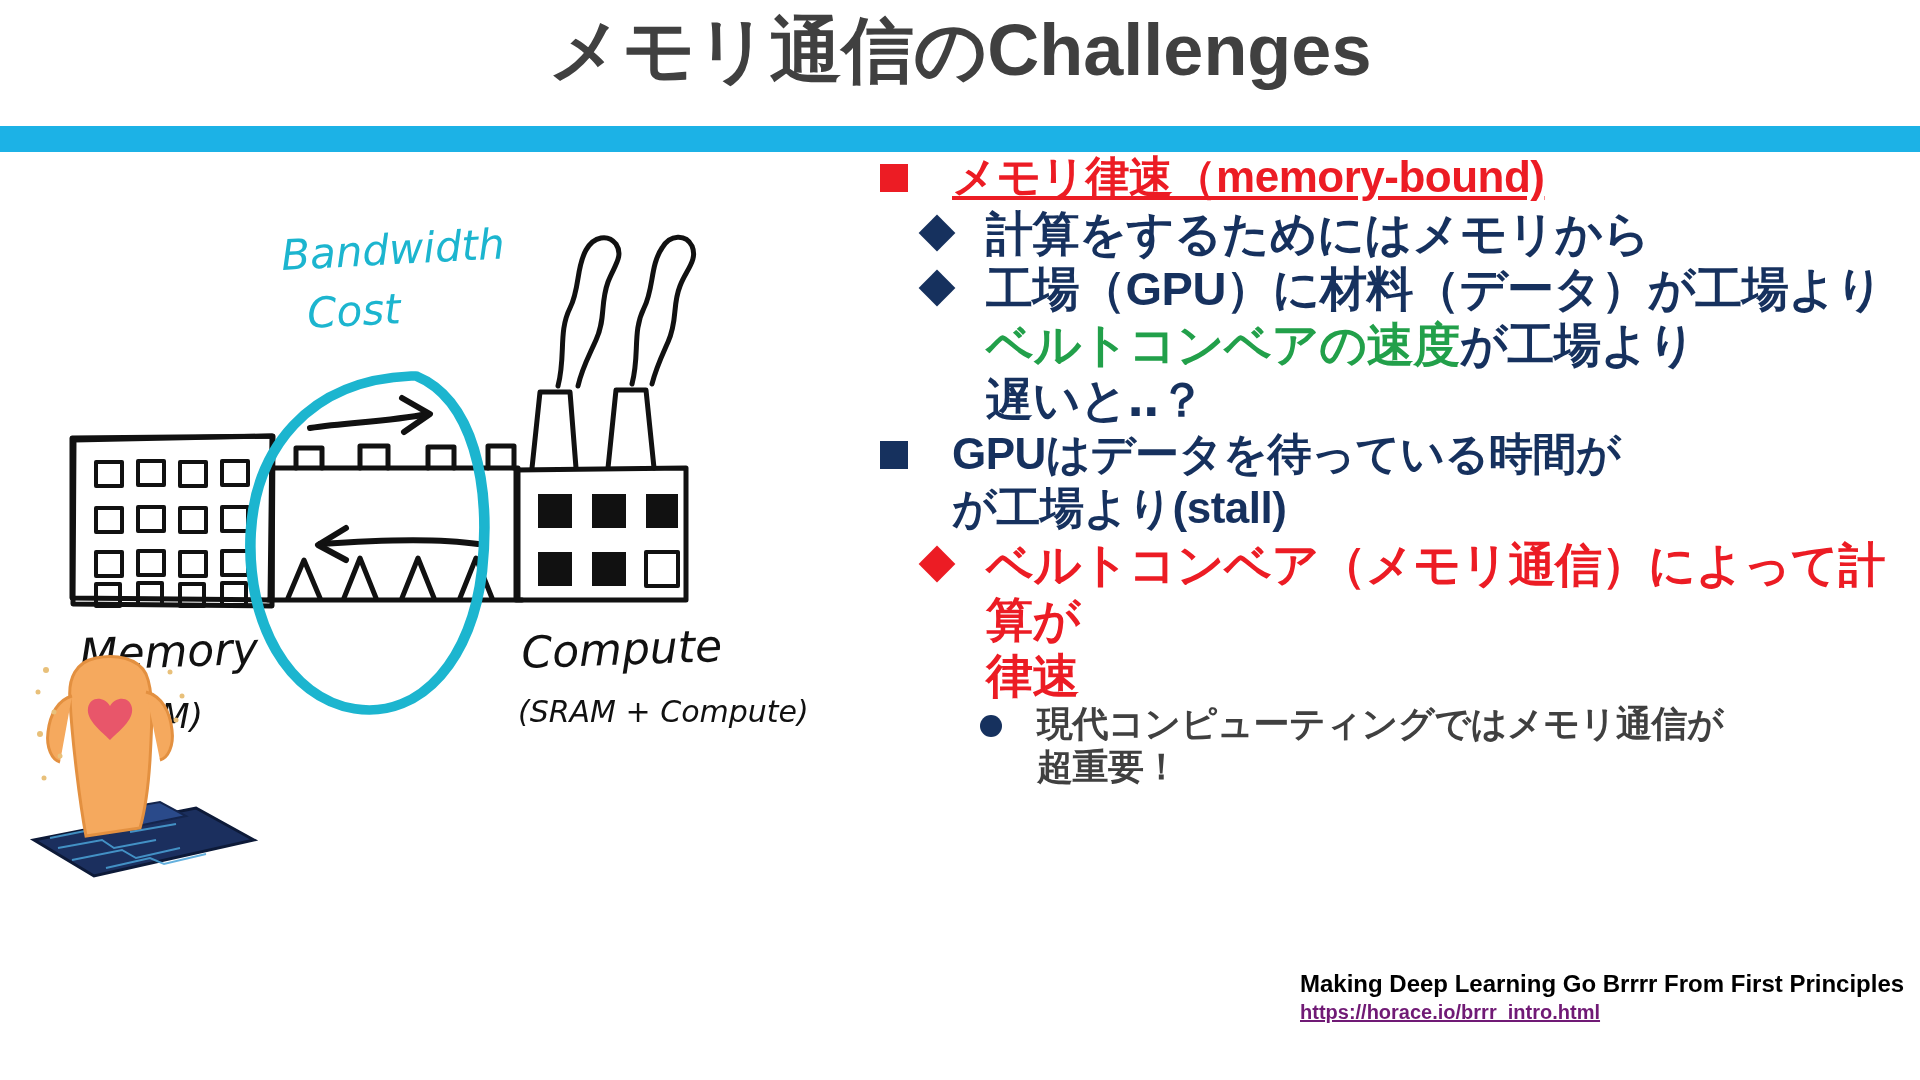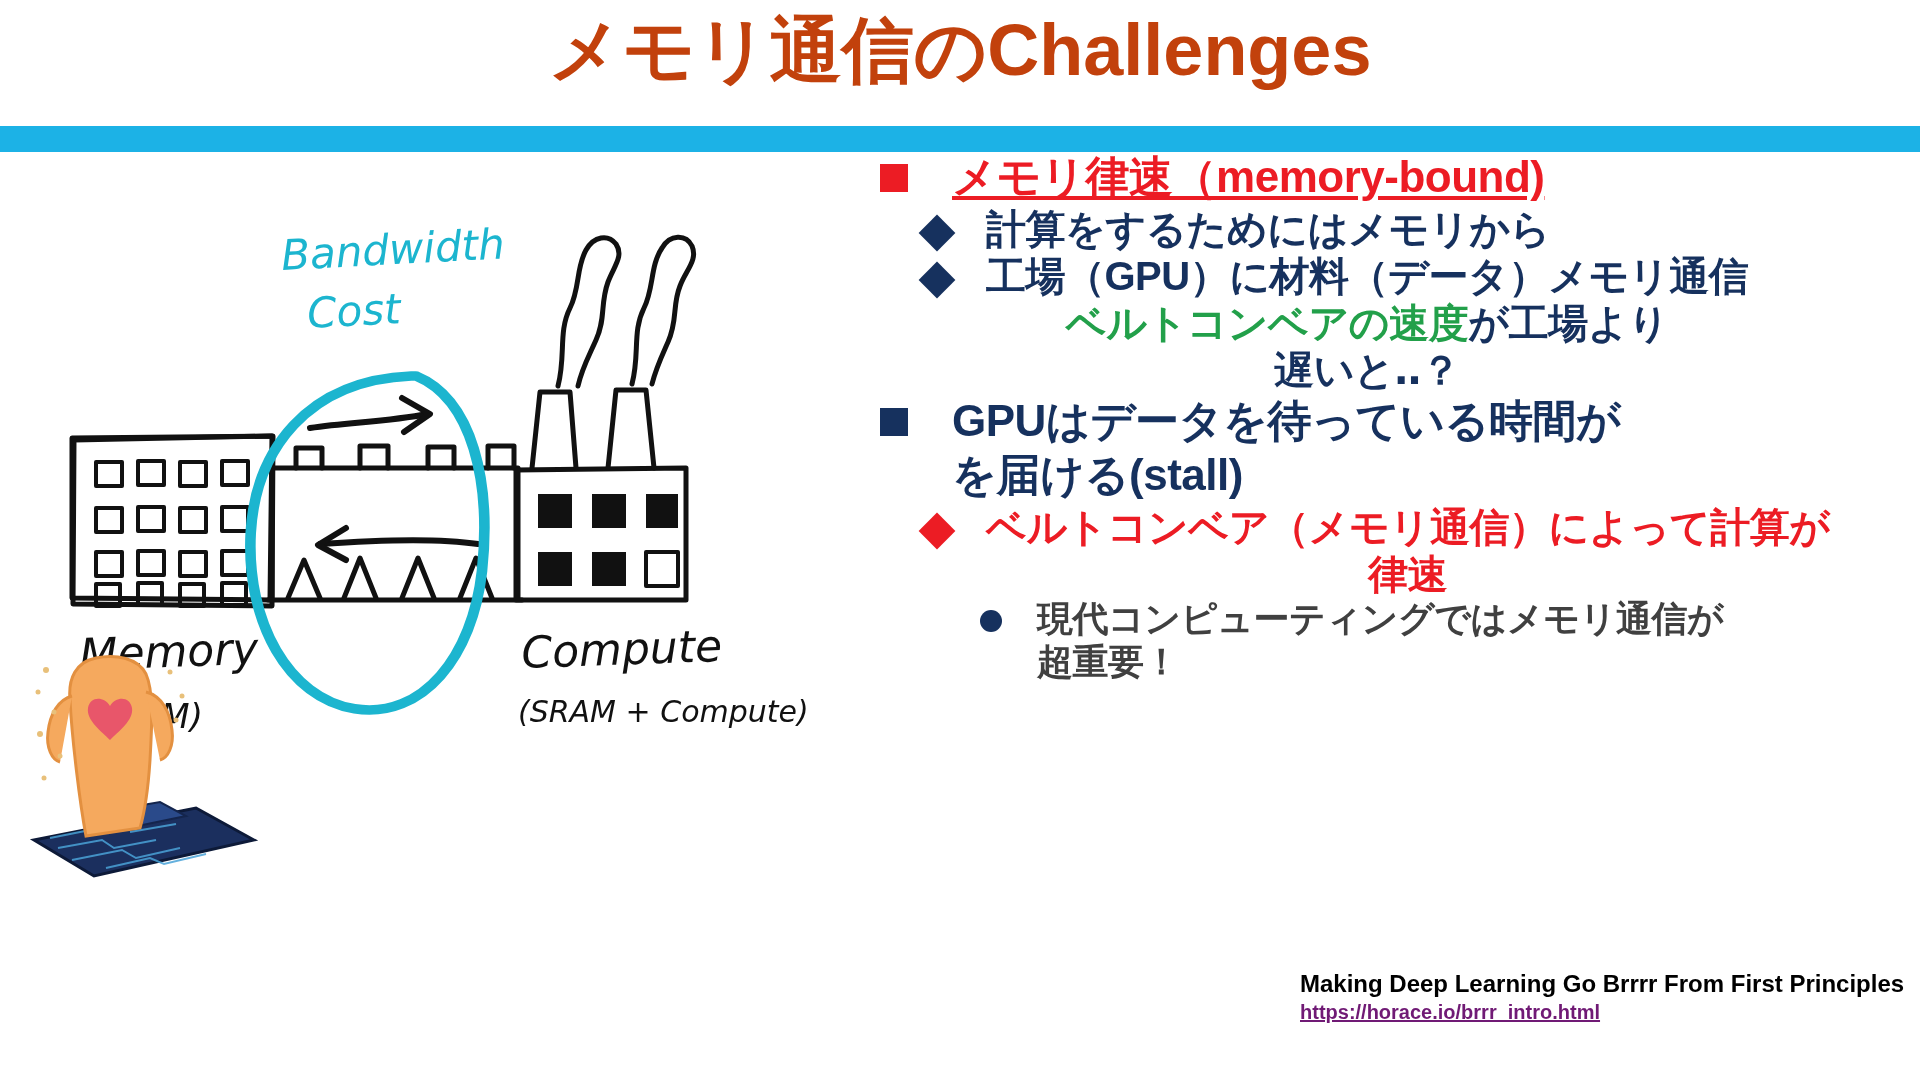--- a/index.html
+++ b/index.html
@@ -22,21 +22,21 @@
     width: 1920px;
     height: 132px;
   }
   .slide-title {
     position: absolute;
     left: 0; top: 10px;
     width: 1920px;
     text-align: center;
     font-size: 72px;
     font-weight: bold;
-    color: #c2410c;
+    color: #404040;
     letter-spacing: 0px;
     line-height: 1.12;
     white-space: nowrap;
   }
   .title-rule {
     position: absolute;
     left: 0; top: 126px;
     width: 1920px;
     height: 26px;
     background: #1cb2e6;
@@ -96,25 +96,24 @@
   }
   .lvl2 .marker {
     flex: 0 0 auto;
     width: 26px;
     height: 26px;
     margin-top: 14px;
     margin-right: 6px;
     transform: rotate(45deg);
   }
   .lvl2 .label {
-    font-size: 40px;
+    font-size: 47px;
     font-weight: bold;
     line-height: 1.18;
     letter-spacing: -0.5px;
-    text-align: center;
   }
   .lvl2.navy .marker { background: #16315e; }
   .lvl2.navy .label  { color: #16315e; }
   .lvl2.red .marker  { background: #ec1c24; }
   .lvl2.red .label   { color: #ec1c24; }
 
   .hl-green { color: #22a04a; }
 
   
   .lvl3 {
@@ -317,31 +316,31 @@
   <div class="bullet-row lvl2 navy">
     <span class="marker"></span>
     <span class="label">
       <span>計算をするためにはメモリから</span><br>
     </span>
   </div>
 
   <div class="bullet-row lvl2 navy">
     <span class="marker"></span>
     <span class="label">
-      <span>工場（GPU）に材料（データ）メモリ通信</span><br>
+      <span>工場（GPU）に材料（データ）が工場より</span><br>
       <span class="hl-green">ベルトコンベアの速度</span><span>が工場より</span><br>
       <span>遅いと‥？</span>
     </span>
   </div>
 
   <div class="bullet-row lvl1 navy">
     <span class="marker"></span>
     <span class="label">
       <span>GPUはデータを待っている時間が</span><br>
-      <span>を届ける(stall)</span>
+      <span>が工場より(stall)</span>
     </span>
   </div>
 
   <div class="bullet-row lvl2 red">
     <span class="marker"></span>
     <span class="label">
       <span>ベルトコンベア（メモリ通信）によって計算が</span><br>
       <span>律速</span>
     </span>
   </div>

